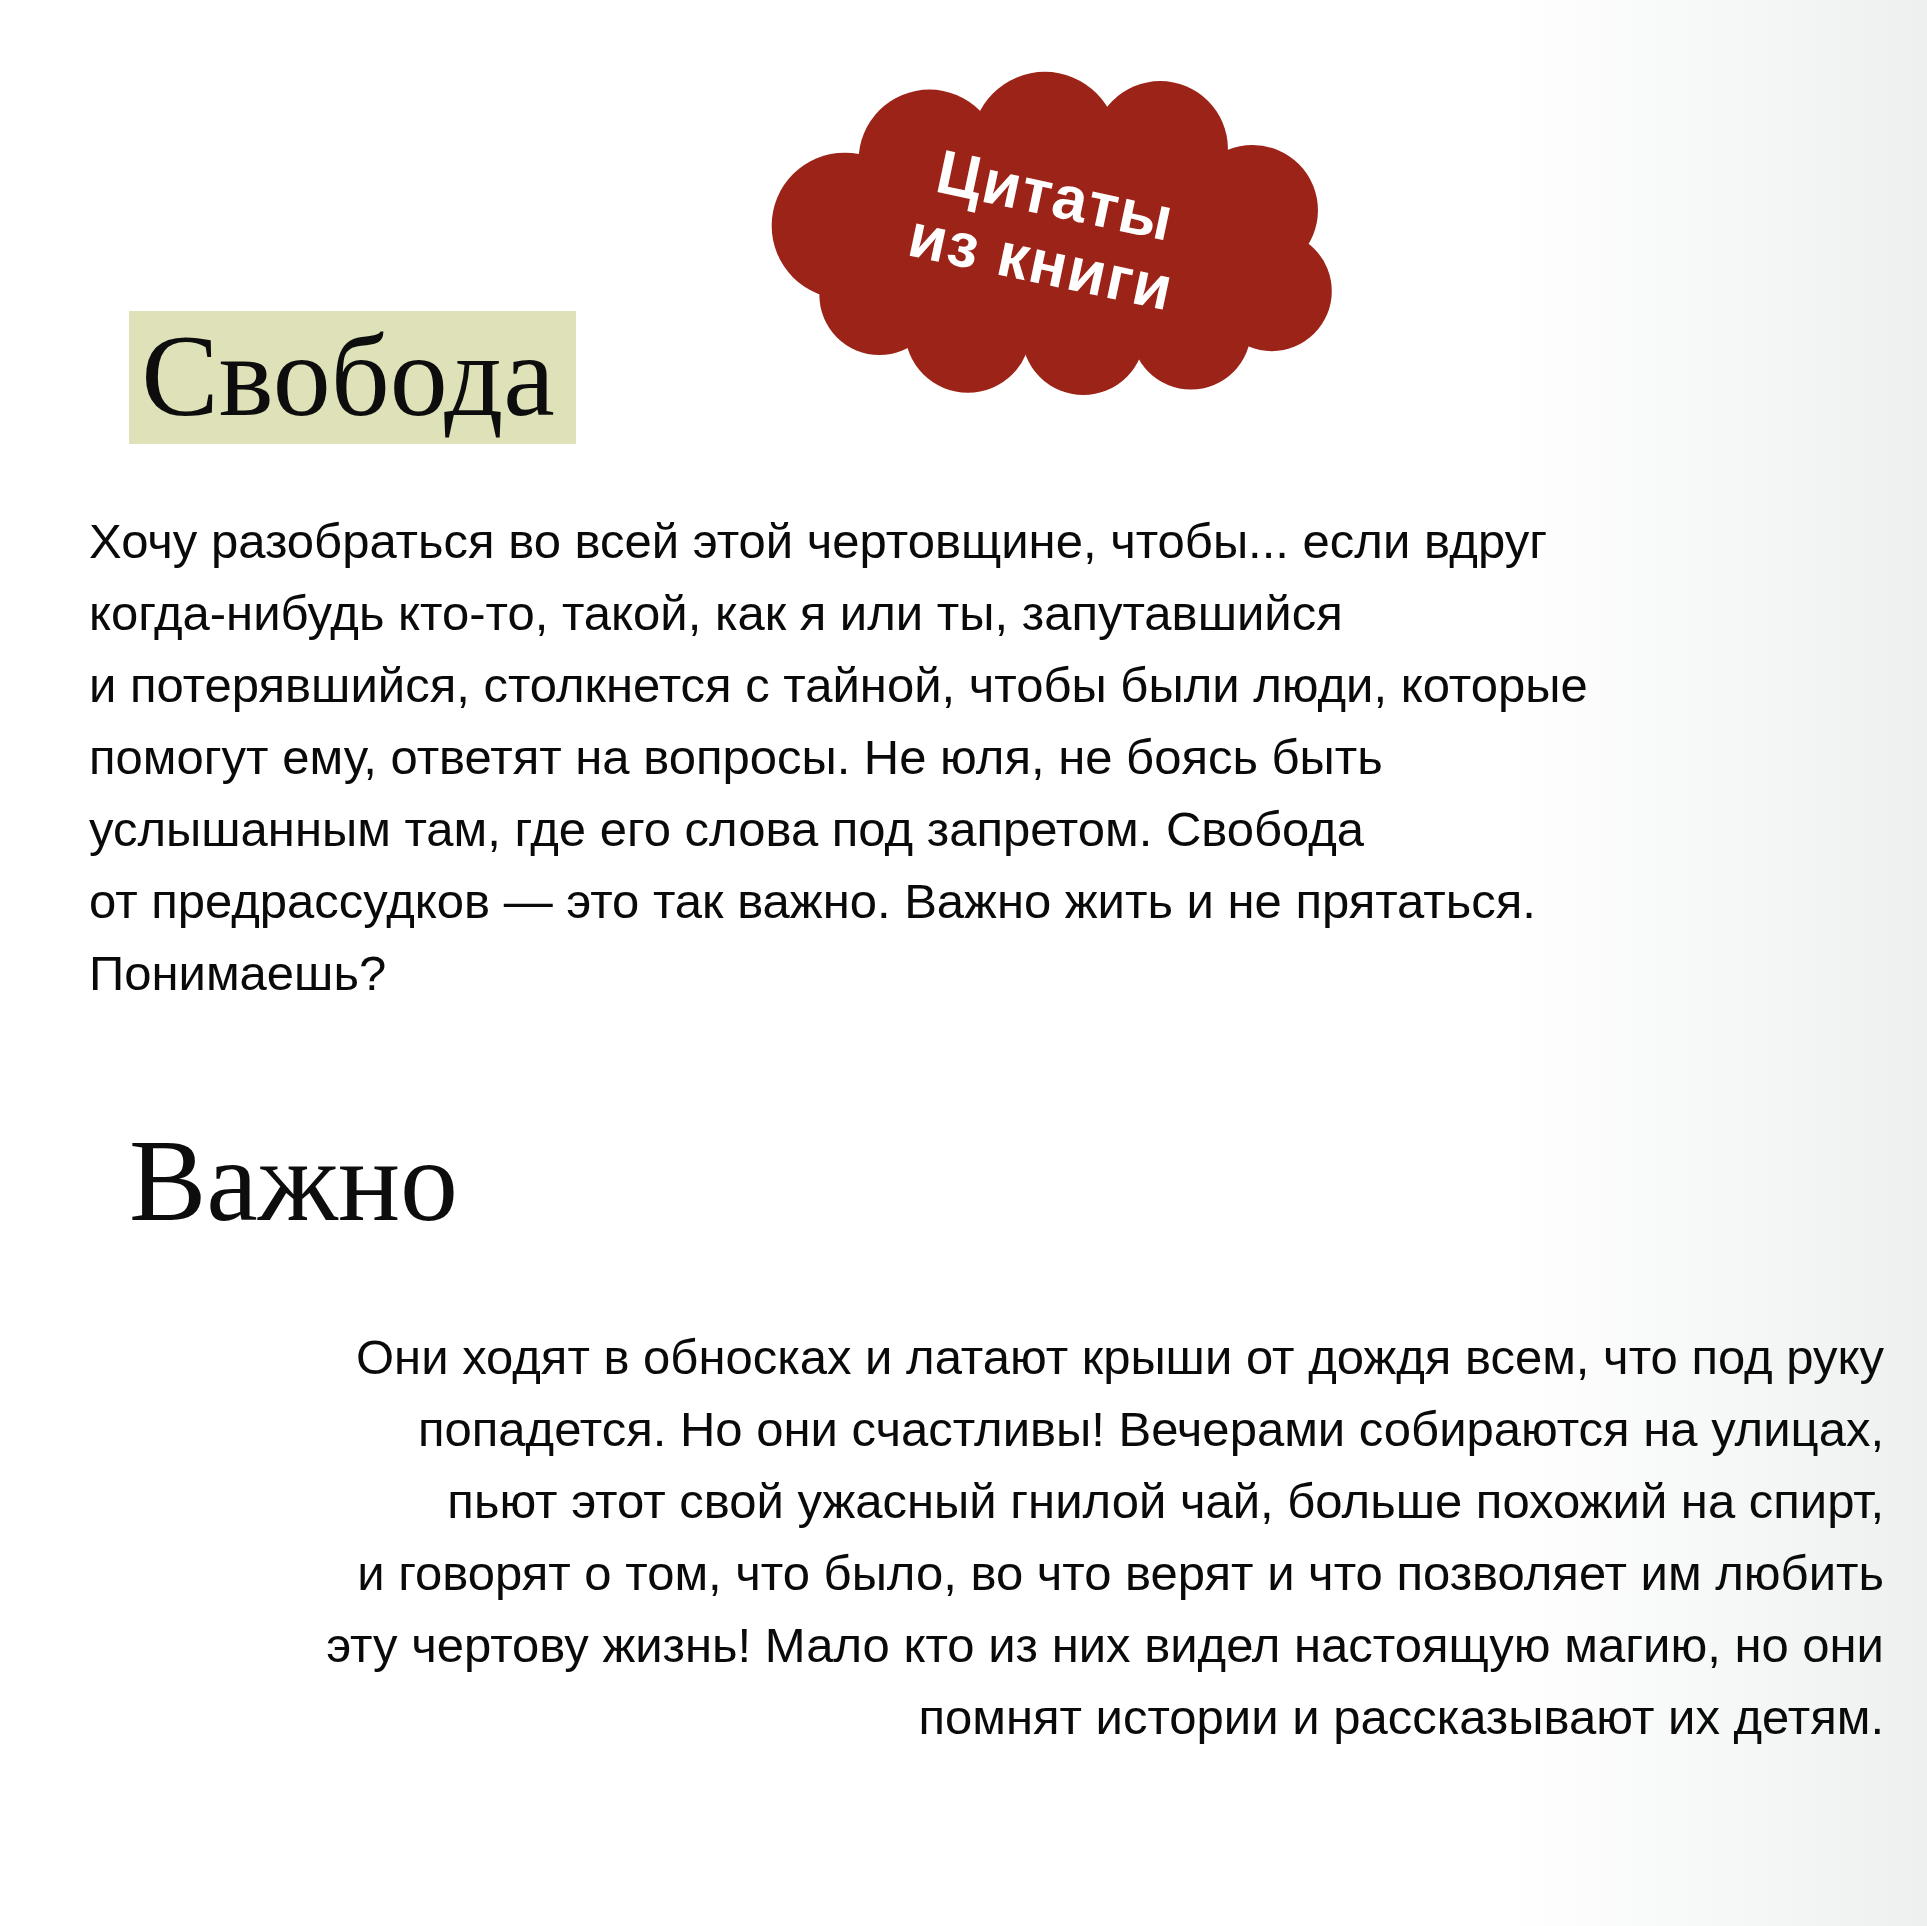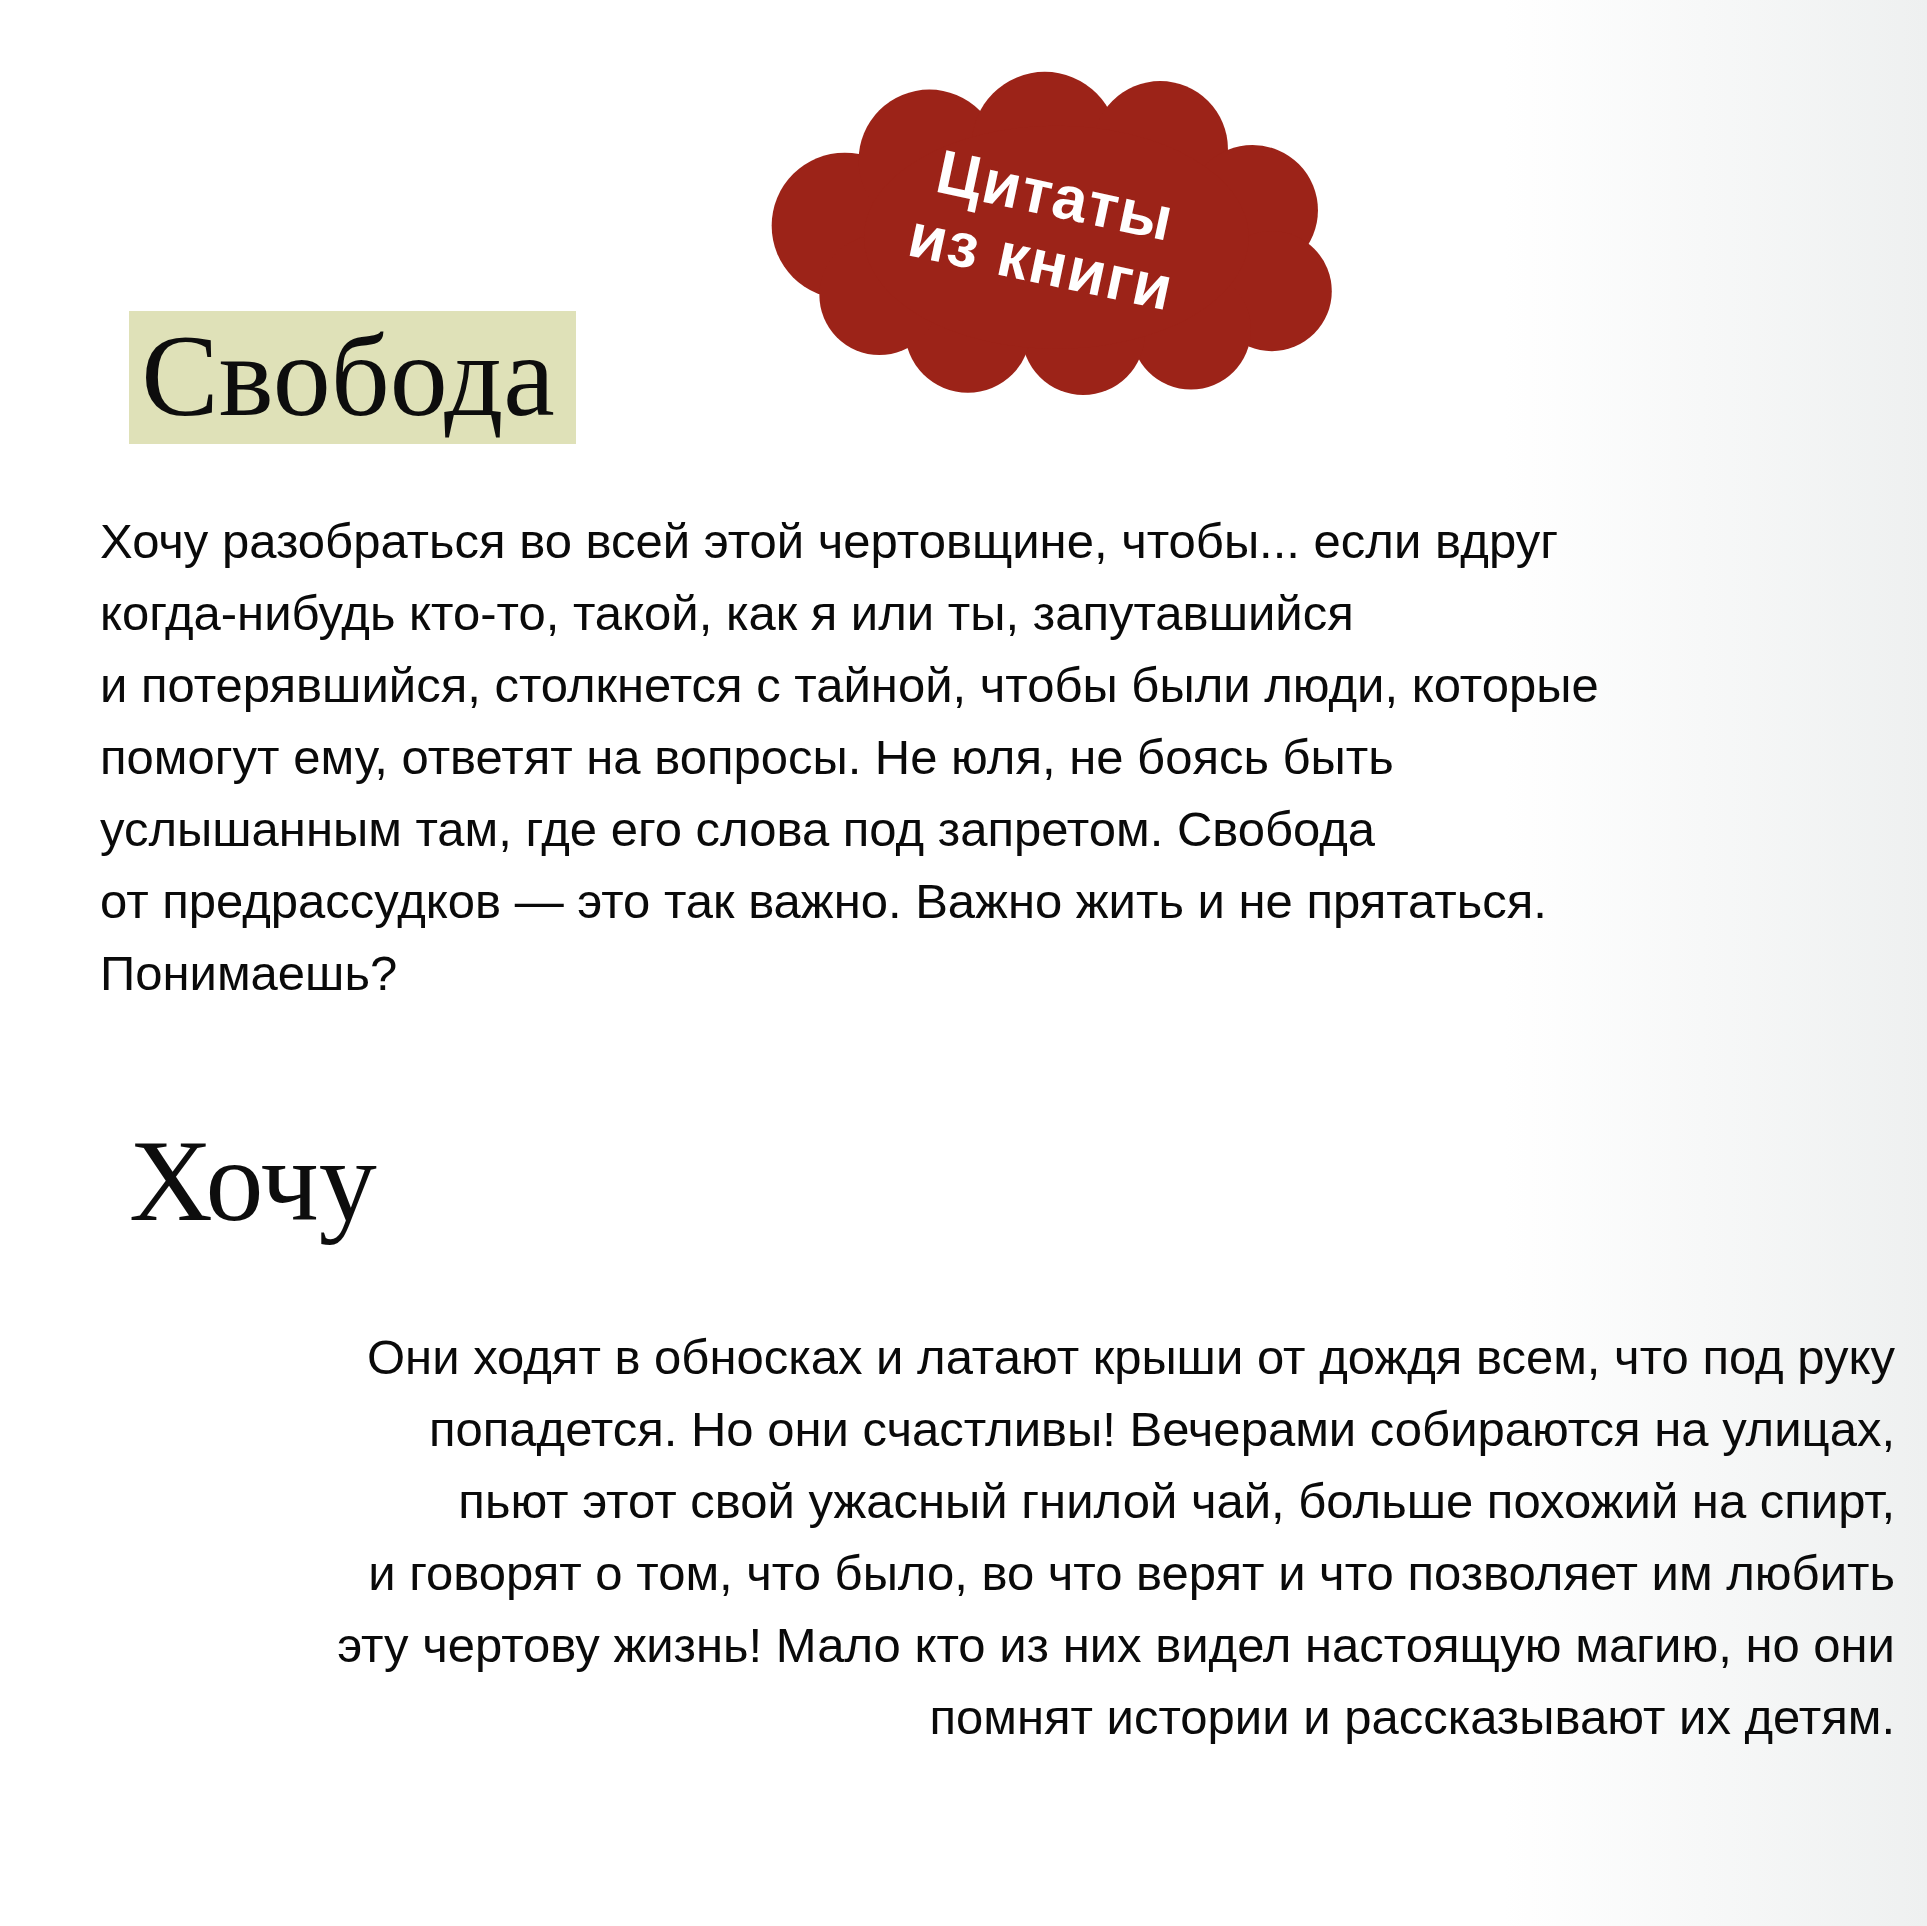--- a/index.html
+++ b/index.html
@@ -60,21 +60,21 @@
   .heading-1 .hl {
     display: inline-block;
     background: #dfe1b8;
     padding: 0 21.6px 1.5px 12.3px;
   }
   .heading-2 { top: 1099px; }
 
   
   .para {
     position: absolute;
-    left: 100px;
+    left: 89px;
     width: 1795px;
     margin: 0;
     font-size: 49px;
     line-height: 72px;
     color: #0a0a0a;
     white-space: pre-line;
   }
   .para-1 { top: 505px; }
   .para-2 { top: 1321px; text-align: right; }
 </style>
@@ -108,21 +108,21 @@
   <h1 class="heading heading-1"><span class="hl">Свобода</span></h1>
 
   <p class="para para-1">Хочу разобраться во всей этой чертовщине, чтобы... если вдруг
 когда-нибудь кто-то, такой, как я или ты, запутавшийся
 и потерявшийся, столкнется с тайной, чтобы были люди, которые
 помогут ему, ответят на вопросы. Не юля, не боясь быть
 услышанным там, где его слова под запретом. Свобода
 от предрассудков — это так важно. Важно жить и не прятаться.
 Понимаешь?</p>
 
-  <h1 class="heading heading-2">Хочу</h1>
+  <h1 class="heading heading-2">Важно</h1>
 
   <p class="para para-2">Они ходят в обносках и латают крыши от дождя всем, что под руку
 попадется. Но они счастливы! Вечерами собираются на улицах,
 пьют этот свой ужасный гнилой чай, больше похожий на спирт,
 и говорят о том, что было, во что верят и что позволяет им любить
 эту чертову жизнь! Мало кто из них видел настоящую магию, но они
 помнят истории и рассказывают их детям.</p>
 
 </div>
 

